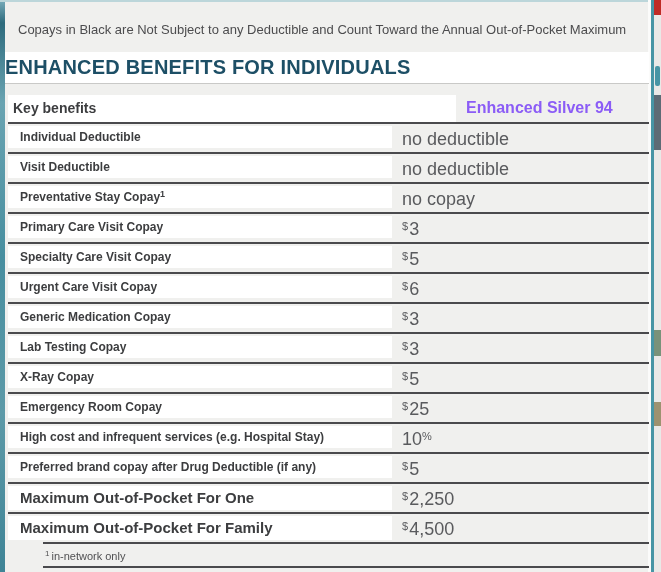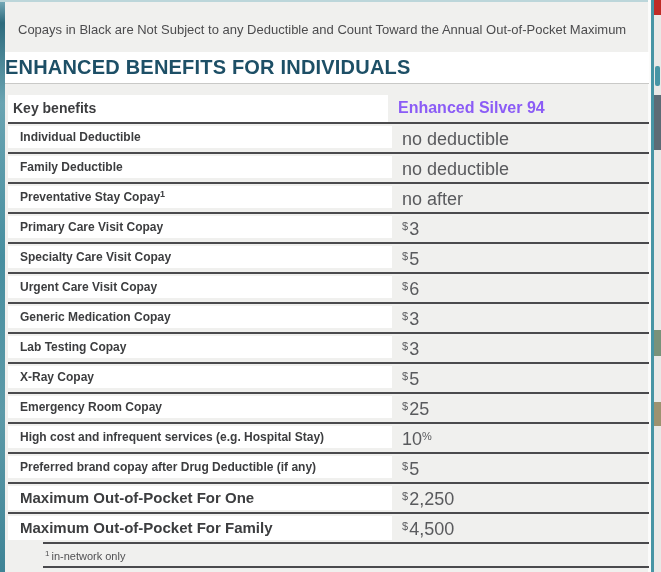--- a/index.html
+++ b/index.html
@@ -38,21 +38,21 @@
   }
   .title-bar .title-text {
     display: block; line-height: 31px;
     font-size: 20px; font-weight: bold; color: #1d4f66; letter-spacing: 0.2px;
   }
 
   
   .benefits-table { position: absolute; left: 8px; top: 95px; width: 641px; }
   .hdr-row { height: 27px; display: flex; align-items: stretch; }
   .hdr-label {
-    width: 380px; background: #ffffff; padding-left: 5px;
+    width: 448px; background: #ffffff; padding-left: 5px;
     font-size: 14px; font-weight: bold; color: #3c3d3f; line-height: 26px;
   }
   .hdr-plan {
     margin-left: 10px; font-size: 16px; font-weight: bold; color: #8b5cf6; line-height: 26px;
   }
   .b-row { height: 30px; border-top: 2px solid #4a4a4d; position: relative; }
   .label-box {
     position: absolute; left: 0; top: 2px; width: 384px; height: 22px;
     background: #ffffff; padding-left: 12px;
     font-size: 12px; font-weight: bold; color: #3c3d3f; line-height: 22px;
@@ -99,26 +99,26 @@
   <div class="hdr-row">
     <div class="hdr-label">Key benefits</div>
     <div class="hdr-plan">Enhanced Silver 94</div>
   </div>
   <div id="rows-container">
       <div class="b-row">
         <div class="label-box"><span>Individual Deductible</span></div>
         <div class="value-cell"><span>no deductible</span></div>
       </div>
       <div class="b-row">
-        <div class="label-box"><span>Family Deductible</span></div>
+        <div class="label-box"><span>Visit Deductible</span></div>
         <div class="value-cell"><span>no deductible</span></div>
       </div>
       <div class="b-row">
         <div class="label-box"><span>Preventative Stay Copay</span><span class="lbl-sup">1</span></div>
-        <div class="value-cell"><span>no after</span></div>
+        <div class="value-cell"><span>no copay</span></div>
       </div>
       <div class="b-row">
         <div class="label-box"><span>Primary Care Visit Copay</span></div>
         <div class="value-cell"><span class="v-sup">$</span><span>3</span></div>
       </div>
       <div class="b-row">
         <div class="label-box"><span>Specialty Care Visit Copay</span></div>
         <div class="value-cell"><span class="v-sup">$</span><span>5</span></div>
       </div>
       <div class="b-row">

